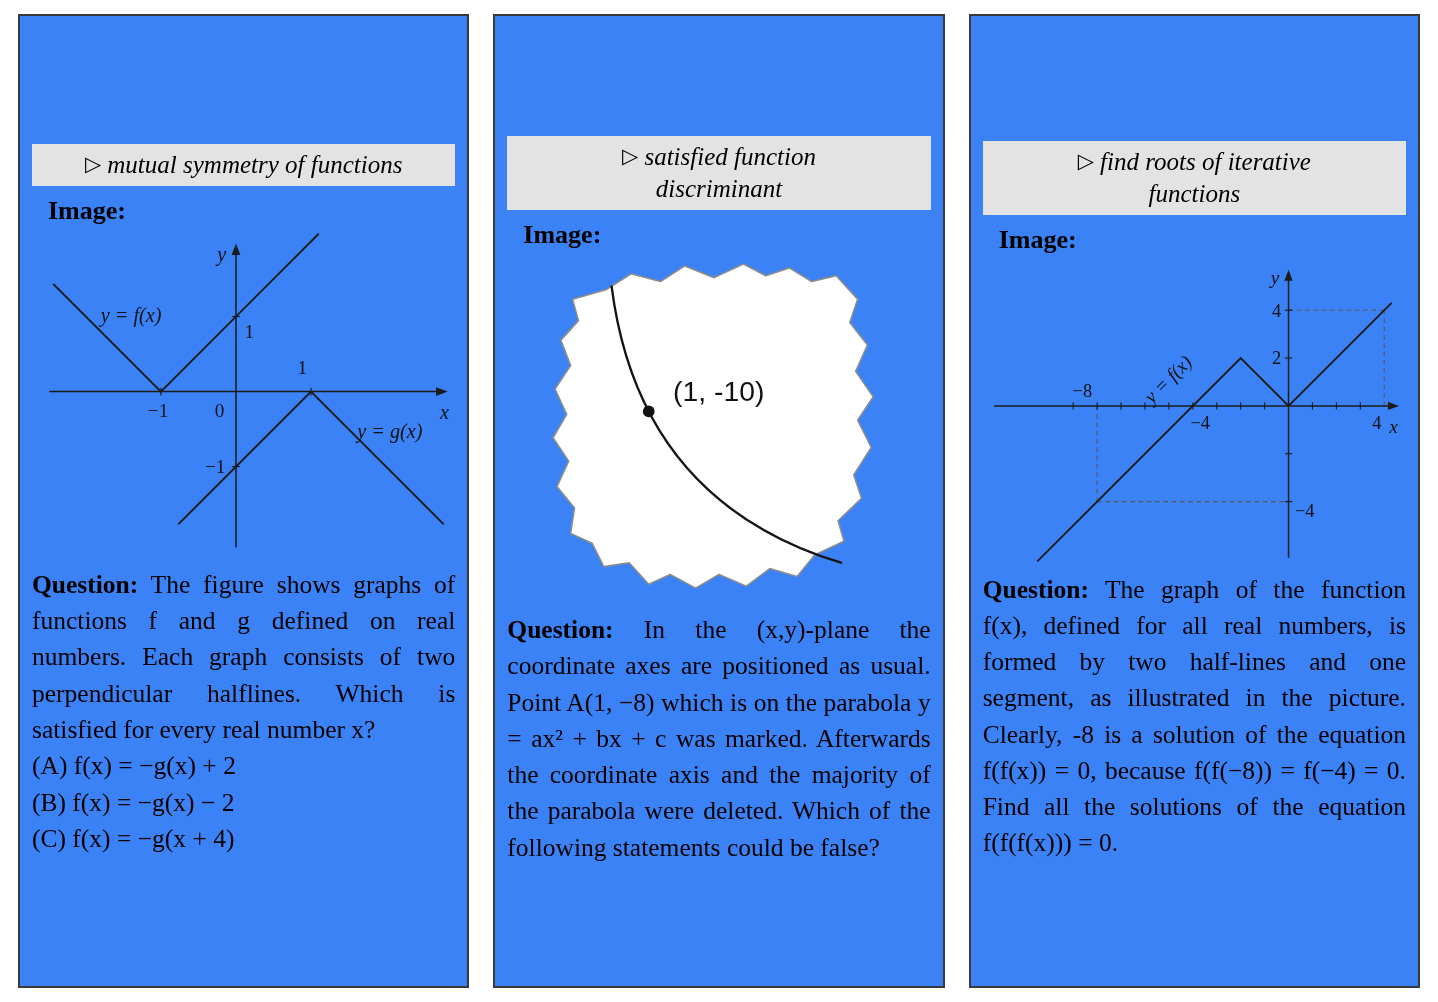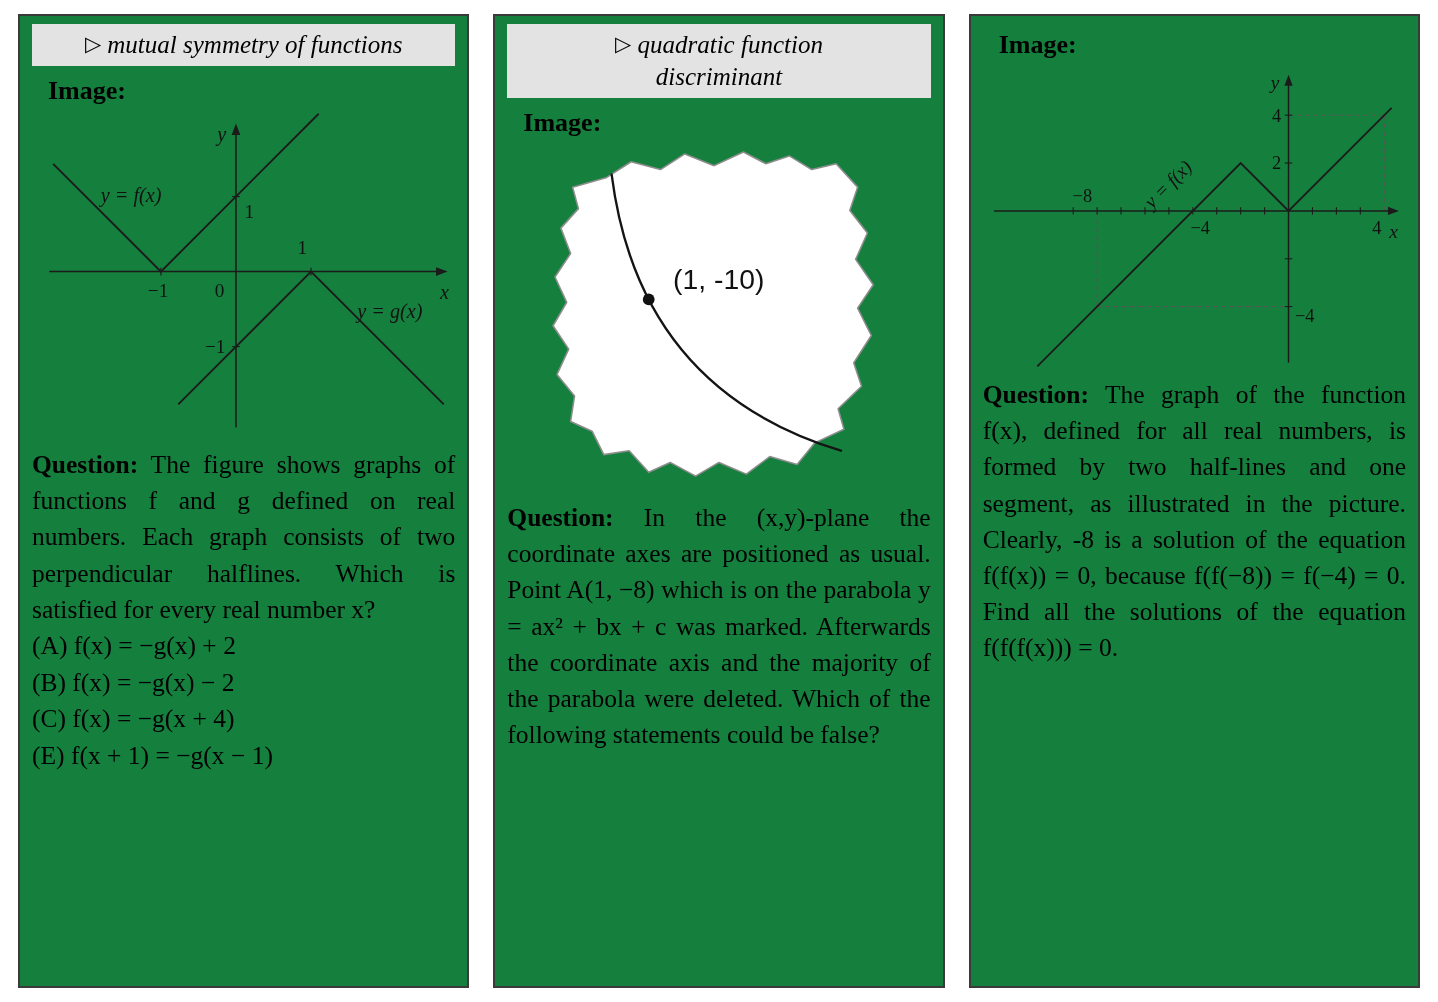--- a/index.html
+++ b/index.html
@@ -2,23 +2,23 @@
 <html><head>
 <meta charset="utf-8">
 <style>
   html,body{margin:0;padding:0;background:#fff;}
   .page{
     width:1438px;height:1002px;box-sizing:border-box;
     display:flex;gap:24px;padding:14px 18px;
     font-family:"Liberation Serif",serif;color:#000;background:#fff;
   }
   .panel{
-    flex:1 1 0;border:2px solid #3a3a3a;background:#15803d;
+    flex:1 1 0;border:2px solid #3a3a3a;background:#3b82f6;
     box-sizing:border-box;padding:8px 12px 8px;
-    display:flex;flex-direction:column;overflow:hidden;
+    display:flex;flex-direction:column;overflow:hidden;justify-content:center;
   }
   .title-bar{background:#e3e3e3;padding:5px 3px;margin-bottom:4px;}
   .title-inner{text-align:center;font-size:25px;line-height:1.28;}
   .narrow .title-inner{max-width:310px;margin:0 auto;}
   .title-marker{font-style:normal;font-size:21px;vertical-align:2px;}
   .title-text{font-style:italic;}
   .image-label{font-weight:bold;font-size:26px;margin:6px 16px 2px;}
   .graph-wrap{display:flex;justify-content:center;align-items:center;}
   .graph-wrap svg{display:block;}
   .question{font-size:25.5px;line-height:1.42;text-align:justify;margin:8px 0 0;}
@@ -78,47 +78,52 @@
       </svg>
     </div>
     <p class="question">
       <b>Question:</b>
       <span>The figure shows graphs of functions f and g defined on real numbers. Each graph consists of two perpendicular halflines. Which is satisfied for every real number x?</span>
     </p>
     <div class="options">
       <div class="option">(A) f(x) = −g(x) + 2</div>
       <div class="option">(B) f(x) = −g(x) − 2</div>
       <div class="option">(C) f(x) = −g(x + 4)</div>
-      <div class="option">(E) f(x + 1) = −g(x − 1)</div>
     </div>
   </div>
 
   <div class="panel narrow">
     <div class="title-bar">
       <div class="title-inner">
         <span class="title-marker">▷</span>
-        <span class="title-text">quadratic function discriminant</span>
+        <span class="title-text">satisfied function discriminant</span>
       </div>
     </div>
     <div class="image-label">Image:</div>
     <div class="graph-wrap">
       <svg width="410" height="352" viewBox="0 0 420 360" aria-hidden="true">
         <path class="blob" d="M 95 38 L 120 22 L 150 30 L 175 14 L 205 26 L 235 12 L 258 24 L 282 16 L 305 30 L 330 24 L 352 48 L 344 72 L 362 95 L 350 122 L 368 148 L 352 172 L 366 200 L 348 228 L 356 252 L 332 275 L 338 296 L 308 310 L 290 332 L 262 324 L 238 342 L 210 330 L 186 344 L 160 330 L 138 340 L 118 318 L 92 322 L 80 298 L 58 288 L 62 262 L 44 240 L 56 214 L 40 190 L 54 166 L 42 140 L 58 116 L 48 90 L 66 70 L 60 48 Z"></path>
         <path class="curve" d="M 100 35 Q 128 255 335 318"></path>
         <circle cx="138" cy="163" r="6" fill="#111"></circle>
         <text class="ptlabel" x="163" y="152">(1, -10)</text>
       </svg>
     </div>
     <p class="question">
       <b>Question:</b>
       <span>In the (x,y)-plane the coordinate axes are positioned as usual. Point A(1, −8) which is on the parabola y = ax² + bx + c was marked. Afterwards the coordinate axis and the majority of the parabola were deleted. Which of the following statements could be false?</span>
     </p>
   </div>
 
   <div class="panel narrow">
+    <div class="title-bar">
+      <div class="title-inner">
+        <span class="title-marker">▷</span>
+        <span class="title-text">find roots of iterative functions</span>
+      </div>
+    </div>
     <div class="image-label">Image:</div>
     <div class="graph-wrap">
       <svg width="428" height="307" viewBox="0 0 460 330" aria-hidden="true">
 
         <line class="dash" x1="332" y1="56" x2="436" y2="56"></line>
         <line class="dash" x1="436" y1="56" x2="436" y2="160"></line>
         <line class="dash" x1="124" y1="160" x2="124" y2="264"></line>
         <line class="dash" x1="124" y1="264" x2="332" y2="264"></line>
 
         <line class="axis" x1="12" y1="160" x2="448" y2="160"></line>

